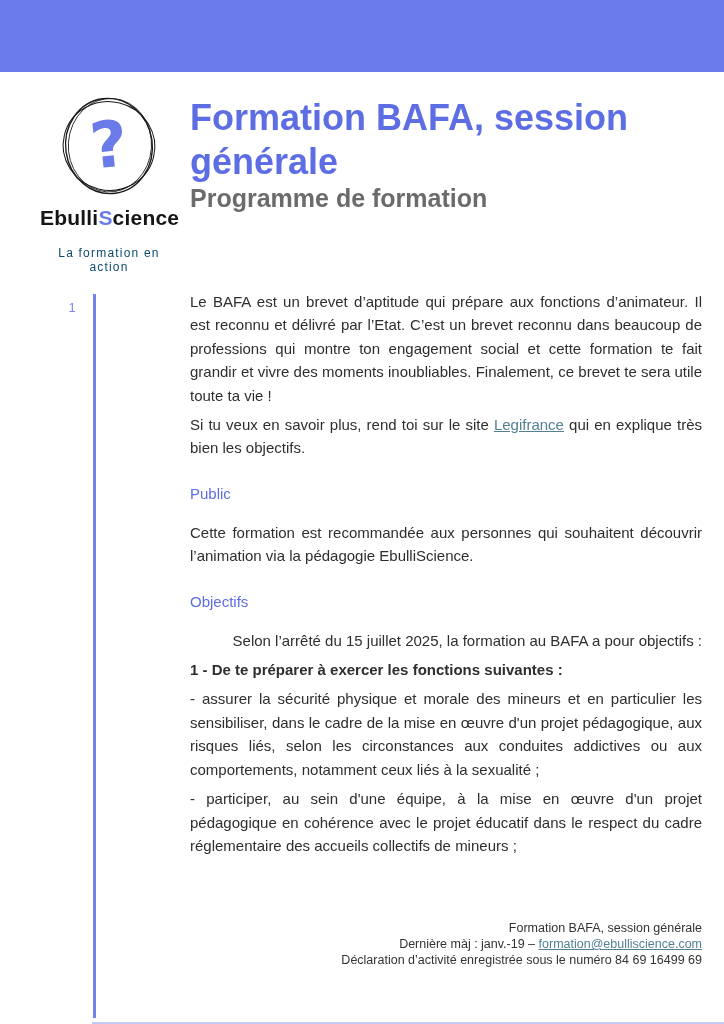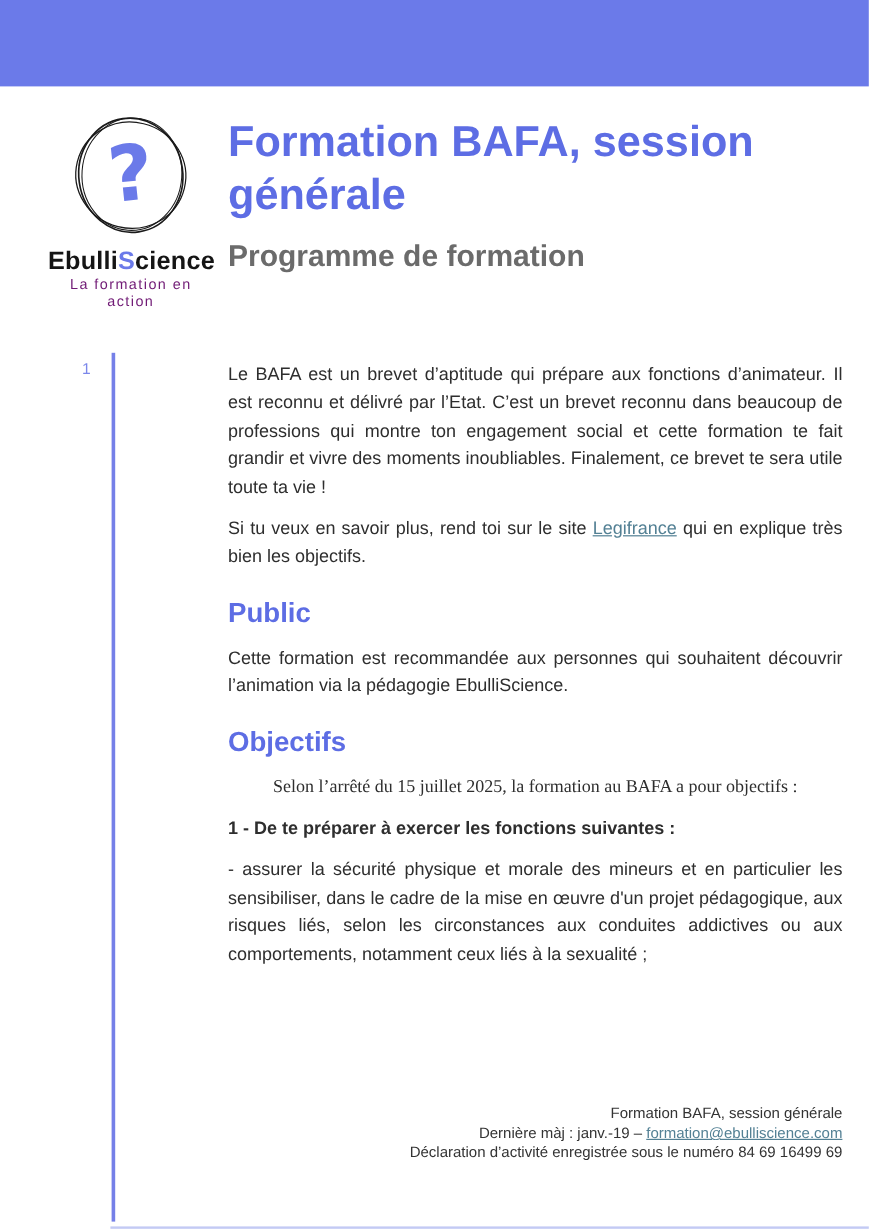--- a/index.html
+++ b/index.html
@@ -12,29 +12,29 @@
   .top-band {
     position:absolute; top:0; left:0; width:724px; height:72px;
     background:#6b7ae9;
   }
 
   
   .logo-block { position:absolute; left:40px; top:94px; width:138px; text-align:center; }
   .logo-circle { display:block; margin:0 auto; }
   .brand { margin-top:8px; font-size:21px; font-weight:bold; color:#151515; letter-spacing:0.2px; }
   .brand .accent { color:#6b7ae9; }
-  .tagline { margin-top:0; font-size:12px; color:#701a75; letter-spacing:1.2px; }
+  .tagline { margin-top:16px; font-size:12px; color:#0c4a6e; letter-spacing:1.2px; }
 
   
   .title-block { position:absolute; left:190px; top:96px; width:512px; }
   .doc-title {
     font-size:36px; line-height:44px; font-weight:bold; color:#5d6de4;
   }
   .doc-subtitle {
-    margin-top:16px; font-size:25px; font-weight:bold; color:#6b6b6b;
+    font-size:25px; font-weight:bold; color:#6b6b6b;
   }
 
   
   .page-number {
     position:absolute; left:62px; top:300px; width:20px; text-align:center;
     font-size:13px; color:#7b87ea;
   }
   .v-line {
     position:absolute; left:93px; top:294px; width:3px; height:724px;
     background:#7580e8;
@@ -42,26 +42,26 @@
   .bottom-line {
     position:absolute; left:92px; right:0; bottom:0; height:2px;
     background:#c3caf4;
   }
 
   
   .content {
     position:absolute; left:190px; top:290px; width:512px;
     font-size:15px; line-height:23.4px; color:#2e2e2e;
   }
-  .content p { margin:11px 0 6px 0; text-align:justify; }
-  .content p.no-just { text-align:center;font-family:Liberation Serif, serif; }
+  .content p { margin:0 0 6px 0; text-align:justify; }
+  .content p.no-just { text-align:right; }
   .content a { color:#538094; text-decoration:underline; }
   .sec-heading {
-    margin:20px 0 13px 0; font-size:23px; line-height:28px;
-    font-weight:bold; color:#5d6de4; text-align:left;
+    margin:20px 0 13px 0; font-size:15px; line-height:28px;
+    font-weight:normal; color:#5d6de4; text-align:left;
   }
   .bold-line { font-weight:bold; text-align:left; }
 
   
   .doc-footer {
     position:absolute; left:190px; top:920px; width:512px;
     text-align:right; font-size:12.5px; line-height:16px; color:#333;
   }
   .doc-footer a { color:#538094; text-decoration:underline;text-align:right; }
 </style>
@@ -93,20 +93,21 @@
   <p>Le BAFA est un brevet d’aptitude qui prépare aux fonctions d’animateur. Il est reconnu et délivré par l’Etat. C’est un brevet reconnu dans beaucoup de professions qui montre ton engagement social et cette formation te fait grandir et vivre des moments inoubliables. Finalement, ce brevet te sera utile toute ta vie !</p>
   <p><span>Si tu veux en savoir plus, rend toi sur le site </span><a href="#">Legifrance</a><span> qui en explique très bien les objectifs.</span></p>
 
   <div class="sec-heading">Public</div>
   <p>Cette formation est recommandée aux personnes qui souhaitent découvrir l’animation via la pédagogie EbulliScience.</p>
 
   <div class="sec-heading">Objectifs</div>
   <p class="no-just">Selon l’arrêté du 15 juillet 2025, la formation au BAFA a pour objectifs :</p>
   <p class="bold-line">1 - De te préparer à exercer les fonctions suivantes :</p>
   <p>- assurer la sécurité physique et morale des mineurs et en particulier les sensibiliser, dans le cadre de la mise en œuvre d'un projet pédagogique, aux risques liés, selon les circonstances aux conduites addictives ou aux comportements, notamment ceux liés à la sexualité ;</p>
+  <p>- participer, au sein d'une équipe, à la mise en œuvre d'un projet pédagogique en cohérence avec le projet éducatif dans le respect du cadre réglementaire des accueils collectifs de mineurs ;</p>
 </div>
 
 <div class="doc-footer">
   <div>Formation BAFA, session générale</div>
   <div><span>Dernière màj : janv.-19 – </span><a href="#">formation@ebulliscience.com</a></div>
   <div>Déclaration d’activité enregistrée sous le numéro 84 69 16499 69</div>
 </div>
 
 <div class="bottom-line"></div>
 

